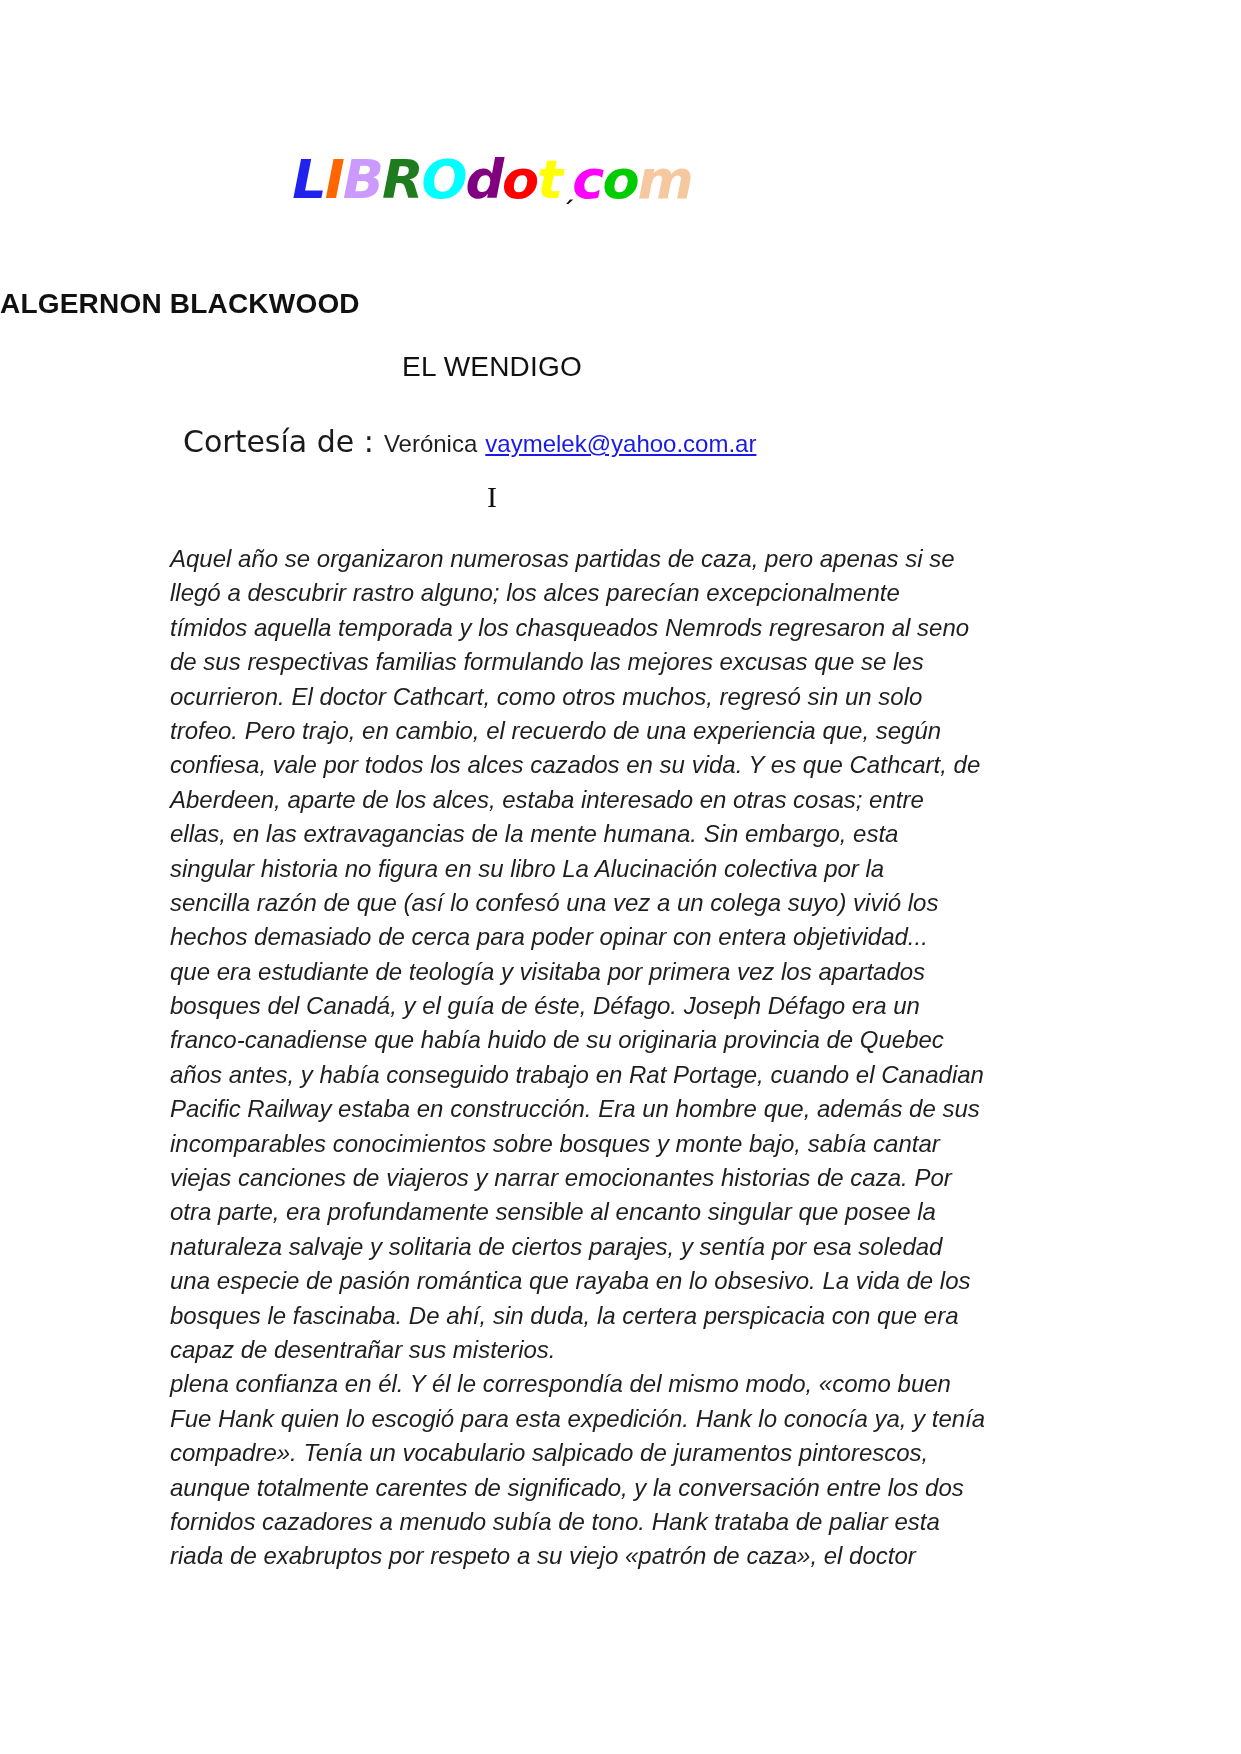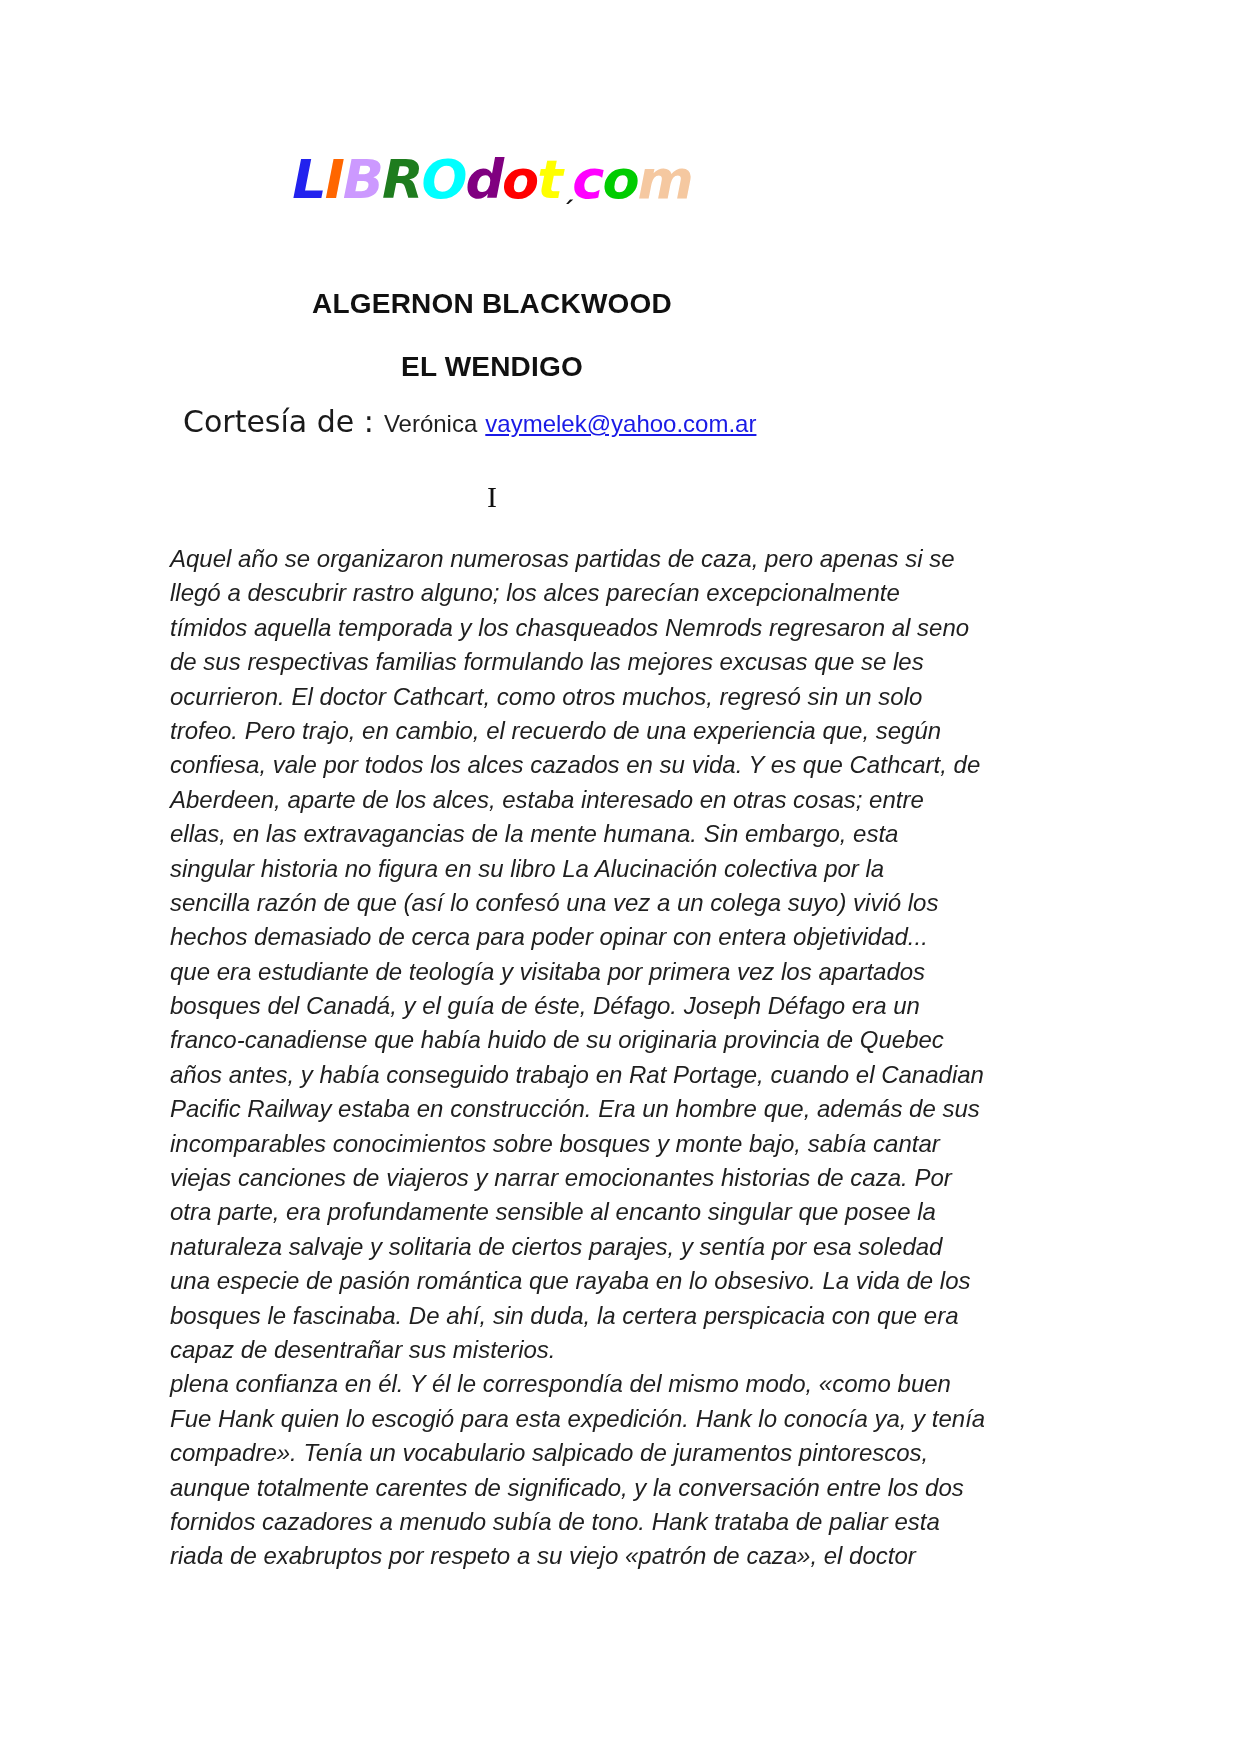--- a/index.html
+++ b/index.html
@@ -35,41 +35,41 @@
     font-size: 0.42em;
     vertical-align: baseline;
     letter-spacing: 0;
   }
   
   .author-heading {
     position: absolute;
     top: 288px;
     left: 0;
     width: 100%;
-    text-align: center;
+    text-align: left;
     font-weight: 700;
     font-size: 28px;
     color: #111111;
     letter-spacing: 0.2px;
   }
   .title-heading {
     position: absolute;
     top: 351px;
     left: 0;
     width: 100%;
     text-align: center;
-    font-weight: 700;
+    font-weight: 400;
     font-size: 28px;
     color: #111111;
     letter-spacing: 0.2px;
   }
   
   .courtesy {
     position: absolute;
-    top: 404px;
+    top: 424px;
     left: 183px;
     font-size: 24px;
     color: #1f1f1f;
     white-space: nowrap;
   }
   .courtesy-label {
     font-family: "DejaVu Sans", sans-serif;
     font-size: 30px;
     color: #1a1a1a;
     margin-right: 10px;

